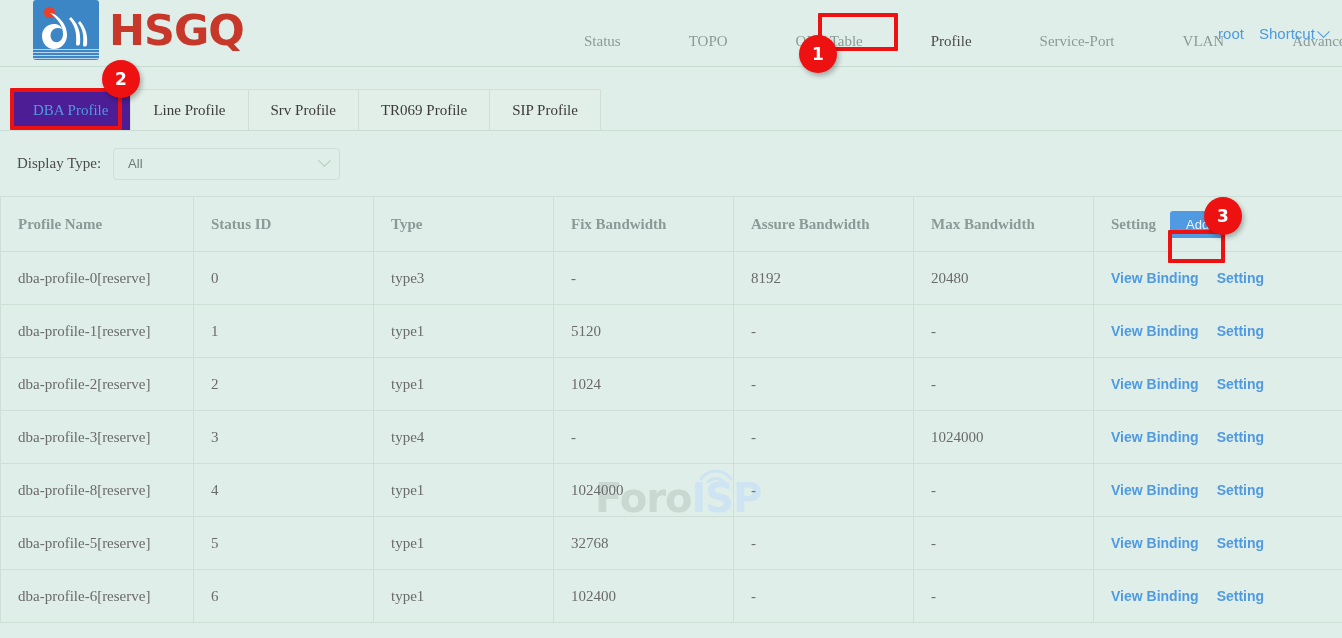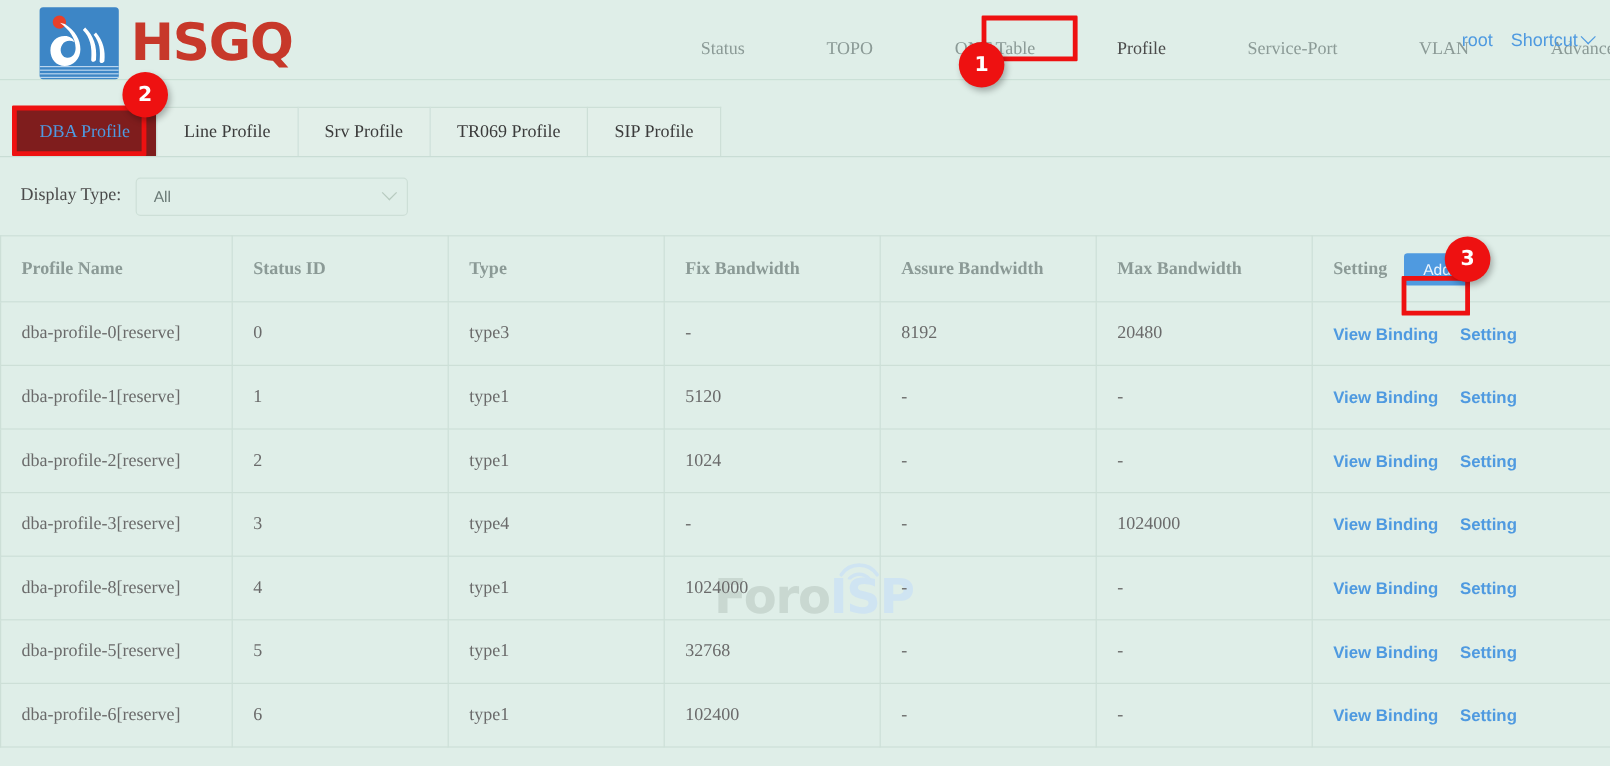--- a/index.html
+++ b/index.html
@@ -11,21 +11,21 @@
     font-family: "Liberation Serif", serif;
   }
 
   
   .topbar {
     position: relative;
     height: 67px;
     background: #dfeee8;
     border-bottom: 1px solid #c6ddd3;
     display: flex;
-    align-items: flex-end;
+    align-items: flex-start;
   }
   .brand {
     display: flex;
     align-items: center;
     margin-left: 33px;
     gap: 10px;
   }
   .logo-mark {
     width: 66px; height: 60px;
     background: #3d86c6;
@@ -128,21 +128,21 @@
     height: 41px;
     line-height: 41px;
     border: 1px solid #cddfd7;
     border-bottom: none;
     border-left: none;
     background: #e2efe9;
     cursor: pointer;
     white-space: nowrap;
   }
   .subtab:first-child { border-left: 1px solid #cddfd7; }
-  .subtab.active { color: #4f9ae0; background: #7f1d1d; }
+  .subtab.active { color: #4f9ae0; background: #4c1d95; }
 
   
   .filterbar {
     height: 65px;
     display: flex;
     align-items: center;
     padding-left: 17px;
   }
   .filter-label {
     font-size: 15px;

